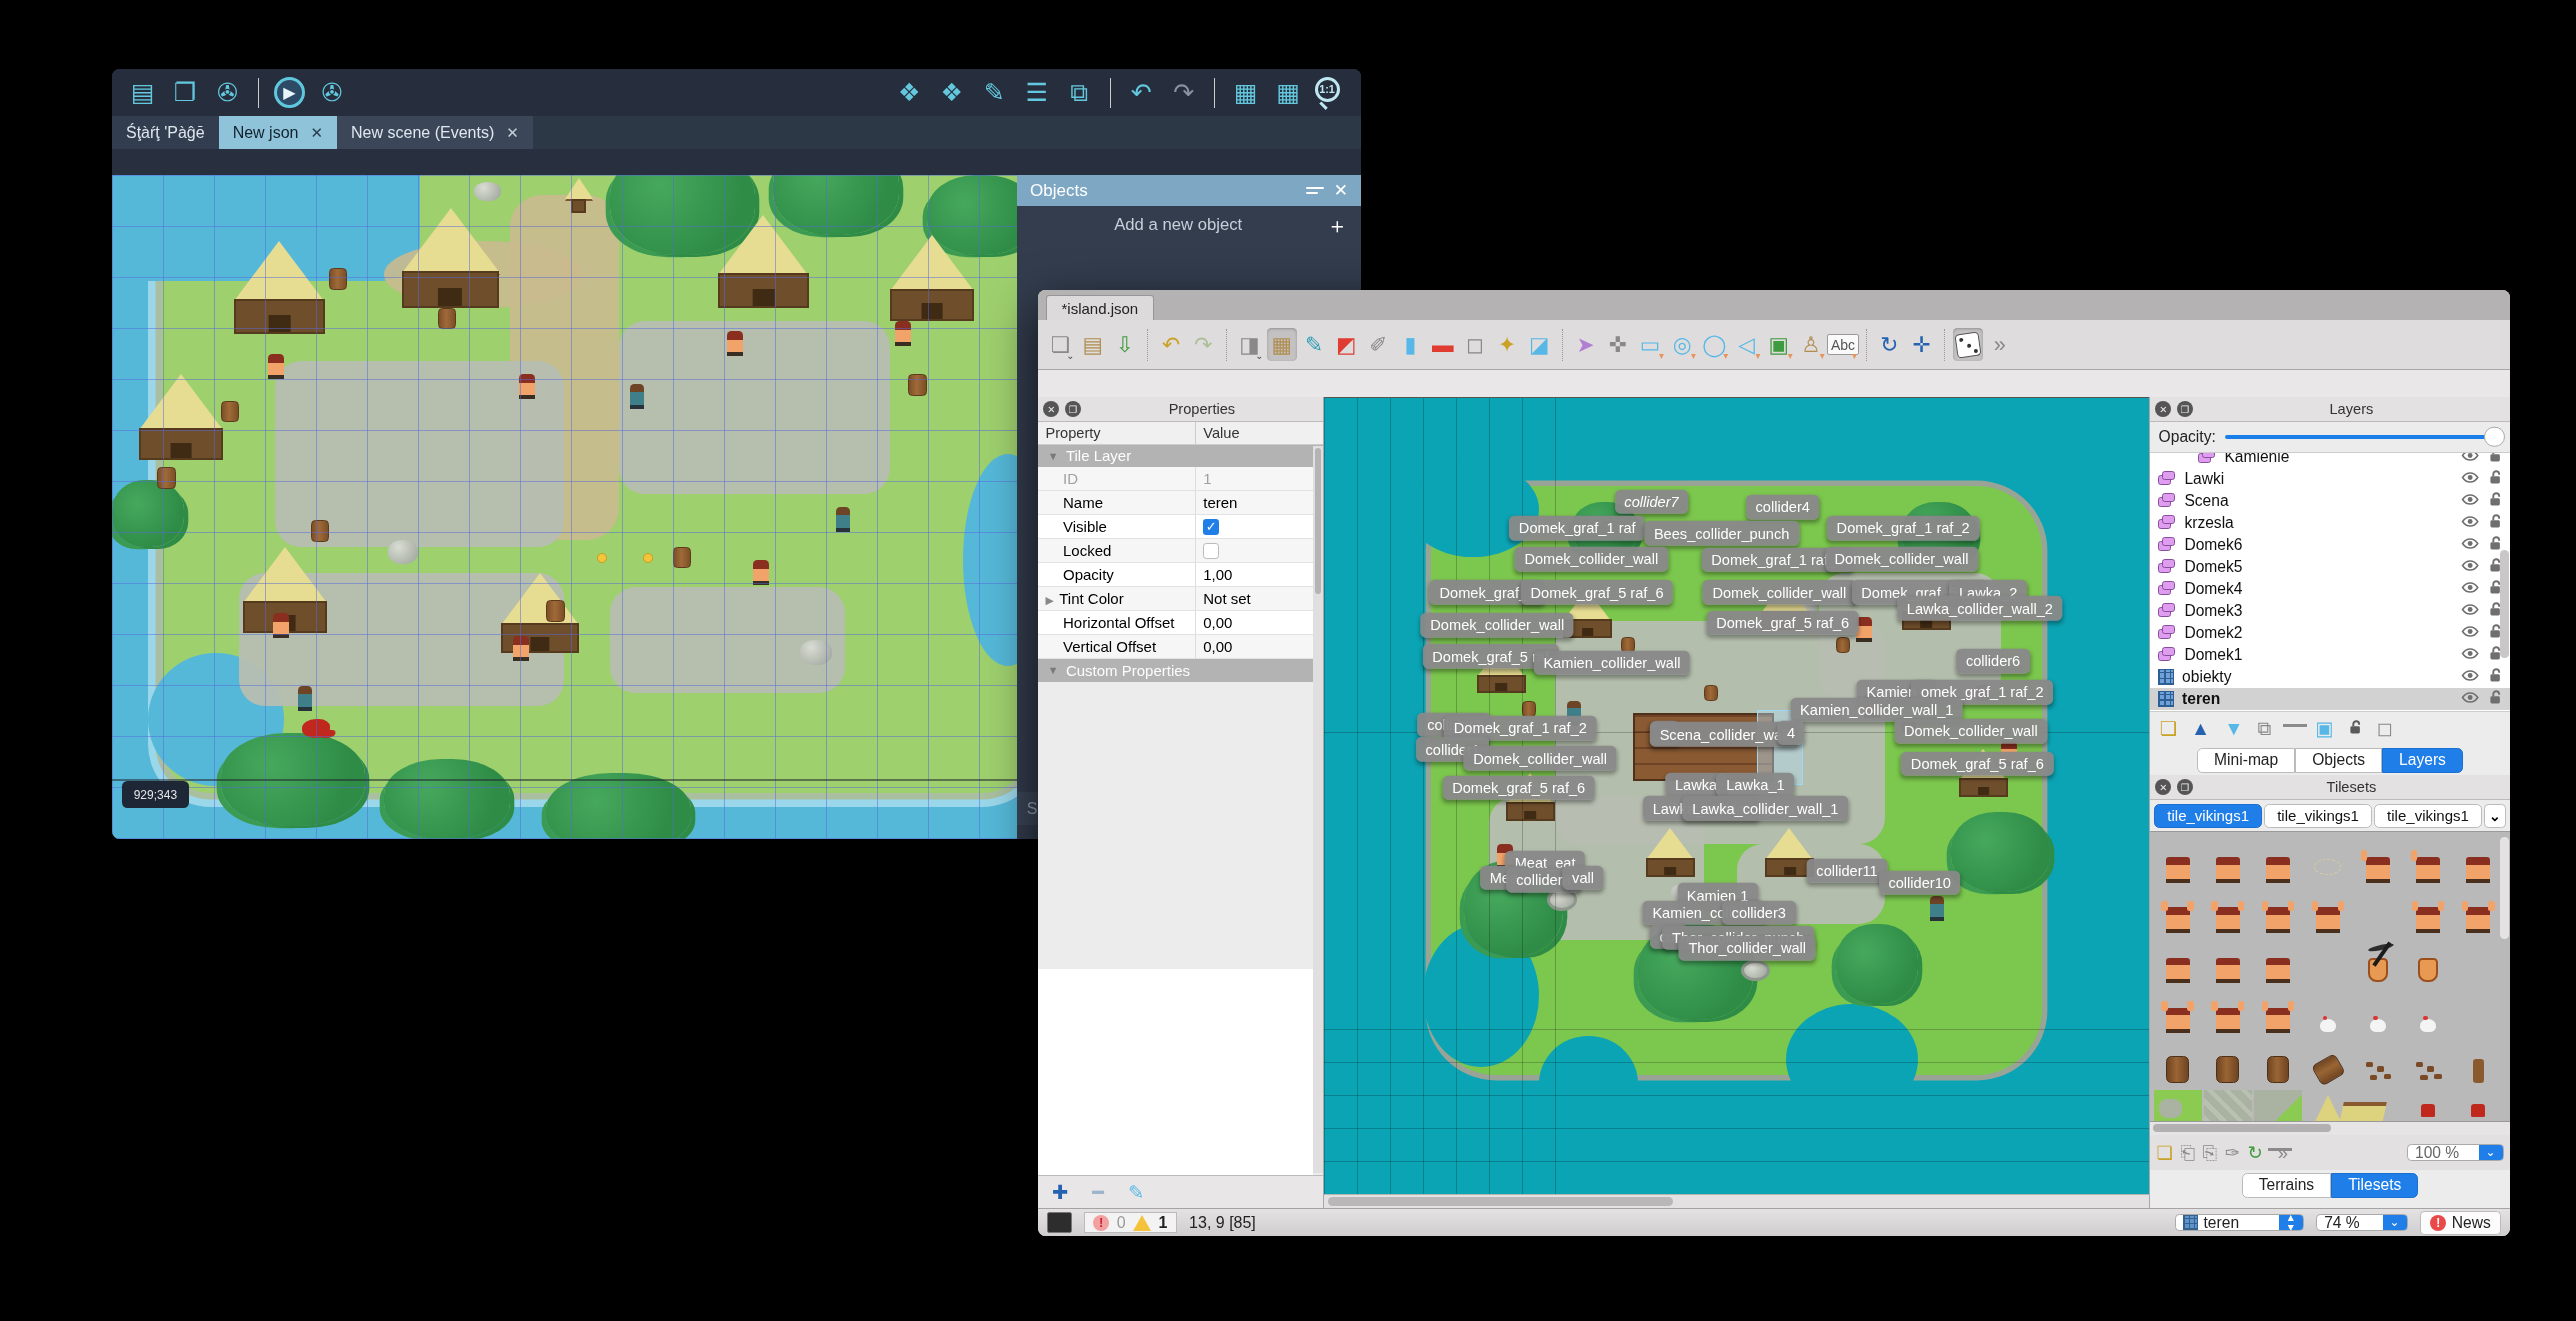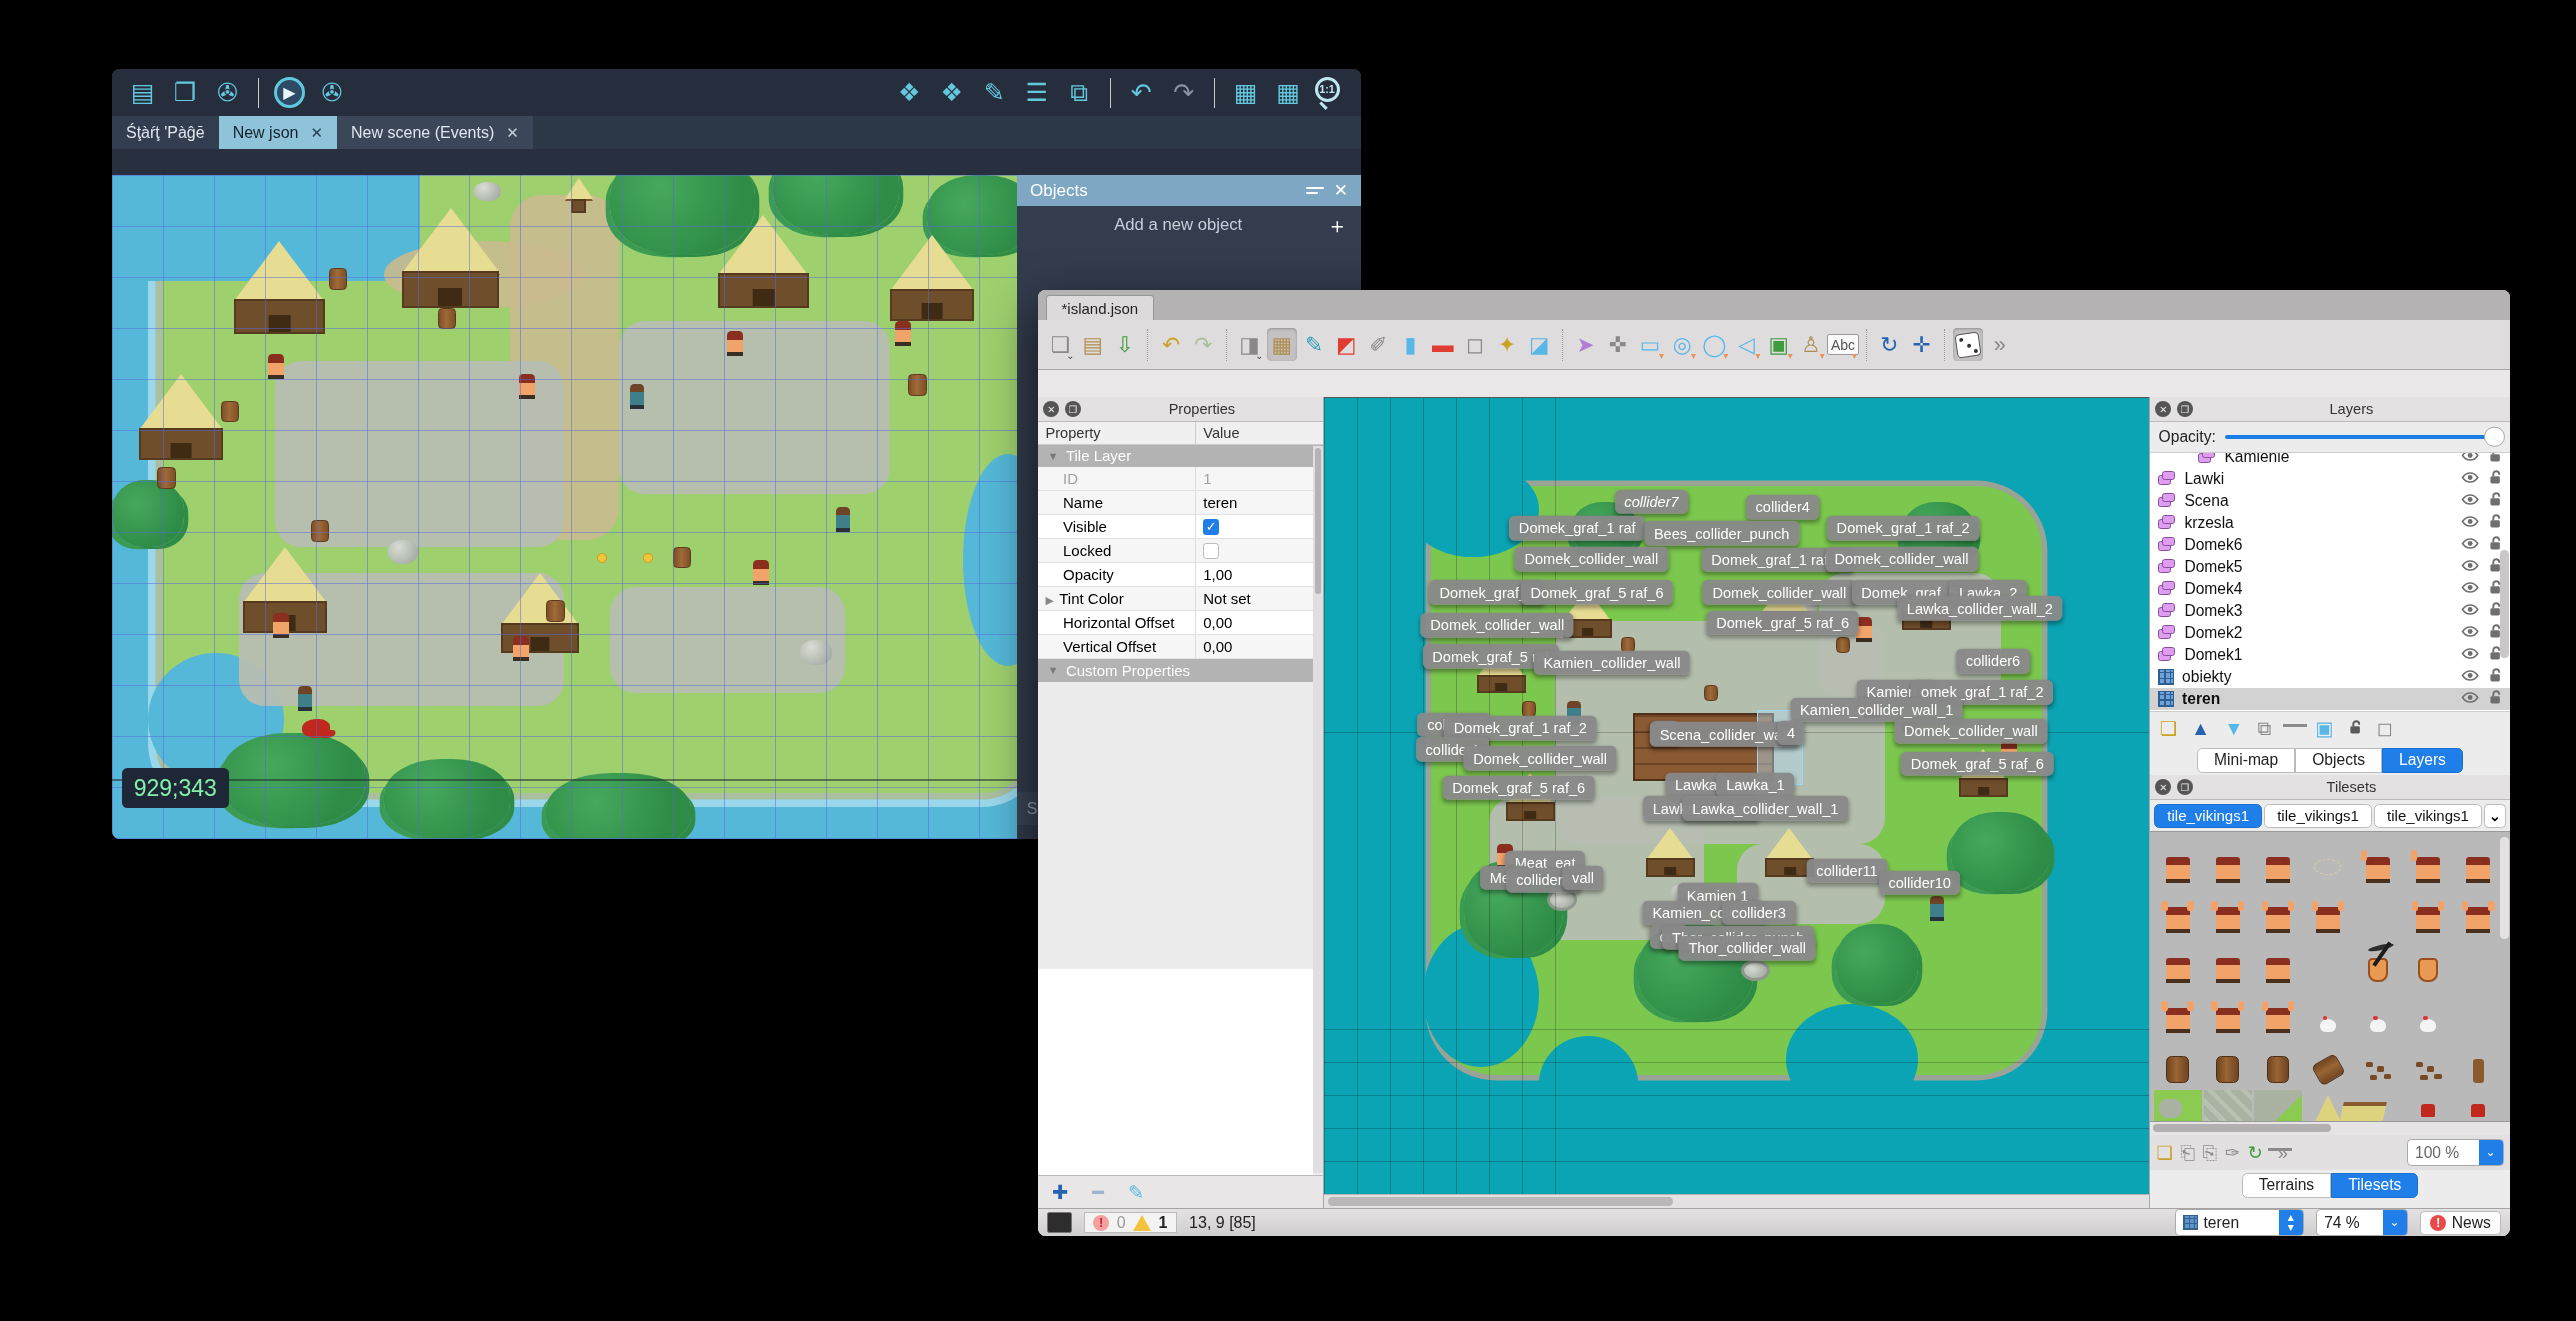--- a/index.html
+++ b/index.html
@@ -44,21 +44,21 @@
   .viking .hd { width:16px; height:8.6px; background:#8a2f1f; border-radius:4.3px 4.3px 0 0; }
   .viking .bd { width:16px; height:12px; background:#f2a36a; }
   .viking .lg { width:16px; height:4.3px; background:#3a2d22; }
   .woman .hd { width:14px; height:7.5px; background:#6d4426; border-radius:4.3px 4.3px 0 0; }
   .woman .bd { width:14px; height:13px; background:#3f7f8a; }
   .woman .lg { width:14px; height:4.3px; background:#27323a; }
   .coin { position:absolute; width:9.7px; height:9.7px; border-radius:50%; background:#f4c63d; border:1.6px solid #c79a1d; }
   .splat { position:absolute; width:28px; height:18.3px; background:#c0271d; border-radius:50% 40% 55% 45%; box-shadow:10.8px 5.4px 0 -5.4px #c0271d; }
   .gd-grid { position:absolute; inset:0; background-image:repeating-linear-gradient(0deg, rgba(86,104,220,.5) 0 1.1px, transparent 1.1px 51px), repeating-linear-gradient(90deg, rgba(86,104,220,.5) 0 1.1px, transparent 1.1px 51px); }
   .gd-darkline { position:absolute; left:0; right:0; top:91%; height:2.2px; background:rgba(35,40,48,.55); }
-  .coord-badge { position:absolute; left:9.7px; bottom:31px; background:#1e2735; color:#86efac; font-size:23px; padding:6.5px 12px; border-radius:5.4px; }
+  .coord-badge { position:absolute; left:9.7px; bottom:31px; background:#1e2735; color:#e5e5e5; font-size:12px; padding:6.5px 12px; border-radius:5.4px; }
   
   .gd-objects { position:absolute; right:0; top:106px; width:344px; bottom:0; background:#333d4e; }
   .obj-head { height:31px; background:#7ea7c4; color:#fff; font-size:17px; display:flex; align-items:center; padding:0 13px; gap:9.7px; }
   .obj-head .t { flex:1; }
   .filt { display:inline-flex; flex-direction:column; gap:3.2px; }
   .filt i { display:block; height:2.2px; background:#fff; border-radius:1.1px; }
   .obj-row { height:51px; display:flex; align-items:center; gap:14px; padding:0 10.8px; border-bottom:1.1px solid #3e4a5d; }
   .obj-thumb { width:31px; height:31px; background:repeating-conic-gradient(#2a7ab8 0 25%, #0e3f66 0 50%) 0 0/15.6px 15.6px; border:1.1px solid #111; }
   .obj-name { color:#fff; font-size:17px; flex:1; }
   .dots { color:#fff; font-size:18.3px; letter-spacing:1.1px; }
@@ -84,21 +84,21 @@
   .dice i { position:absolute; width:4.3px; height:4.3px; background:#333; border-radius:50%; }
   .trash { width:18.3px; height:21.6px; background:#9a9a9a; border-radius:2.2px 2.2px 3.2px 3.2px; position:relative; }
   .trash:before { content:""; position:absolute; left:-2.7px; top:-4.3px; width:24px; height:3.2px; background:#8b8b8b; }
   .td-status { position:absolute; left:0; right:0; bottom:0; height:28px; background:linear-gradient(#e4e2e2,#cfcdcd); border-top:0.5px solid #a5a3a3; display:flex; align-items:center; padding:0 8.6px; gap:12px; font-size:16px; color:#222; }
   .console-ico { width:25px; height:20.5px; background:#2d2d2d; border:1.1px solid #777; border-radius:2.2px; }
   .err-box { background:#f4f3f3; border:0.5px solid #bbb; height:21.6px; display:flex; align-items:center; gap:7.5px; padding:0 8.6px; font-size:16px; }
   .errc { width:16px; height:16px; border-radius:50%; background:#f2a0a0; color:#c23; font-weight:bold; font-size:13px; display:flex; align-items:center; justify-content:center; }
   .warnt { width:0; height:0; border-left:9.2px solid transparent; border-right:9.2px solid transparent; border-bottom:16px solid #f5c33b; position:relative; }
   .gray0 { color:#999; } 
   .st-spacer { flex:1; }
-  .combo { background:#fff; border:0.5px solid #aaa; border-radius:4.3px; height:27px; display:flex; align-items:center; font-size:15.6px; padding-left:7.5px; overflow:hidden; }
+  .combo { background:#fff; border:0.5px solid #aaa; border-radius:4.3px; height:17px; display:flex; align-items:center; font-size:15.6px; padding-left:7.5px; overflow:hidden; }
   .combo .btn { margin-left:auto; height:100%; width:24px; background:#1f7ee8; color:#fff; display:flex; align-items:center; justify-content:center; font-size:12px; flex-direction:column; line-height:.8; }
   .grid-mini { width:15px; height:15px; background:linear-gradient(#4a7fb5,#4a7fb5),#bcd; background-size:100%; border:1.1px solid #35618e; margin-right:5.4px;
     background-image:repeating-linear-gradient(0deg,#35618e 0 1.1px,transparent 1.1px 4.9px),repeating-linear-gradient(90deg,#35618e 0 1.1px,transparent 1.1px 4.9px); background-color:#5e94c9; }
   .news-btn { background:#fcfcfc; border:0.5px solid #bbb; border-radius:4.3px; height:24px; display:flex; align-items:center; gap:5.4px; padding:0 9.7px; font-size:15.6px; }
   .news-ico { width:16px; height:16px; border-radius:50%; background:#e84a4a; color:#fff; font-weight:bold; font-size:12px; display:flex; align-items:center; justify-content:center; }
 
   
   .props { position:absolute; left:0; top:107px; width:286px; bottom:28px; background:#ececec; border-right:1.1px solid #a9a7a7; }
   .mini-head { height:25px; background:#e3e1e1; border-bottom:0.5px solid #bbb; display:flex; align-items:center; padding:0 5.4px; gap:5.4px; font-size:14.6px; color:#333; }
   .mini-head .t { flex:1; text-align:center; }

